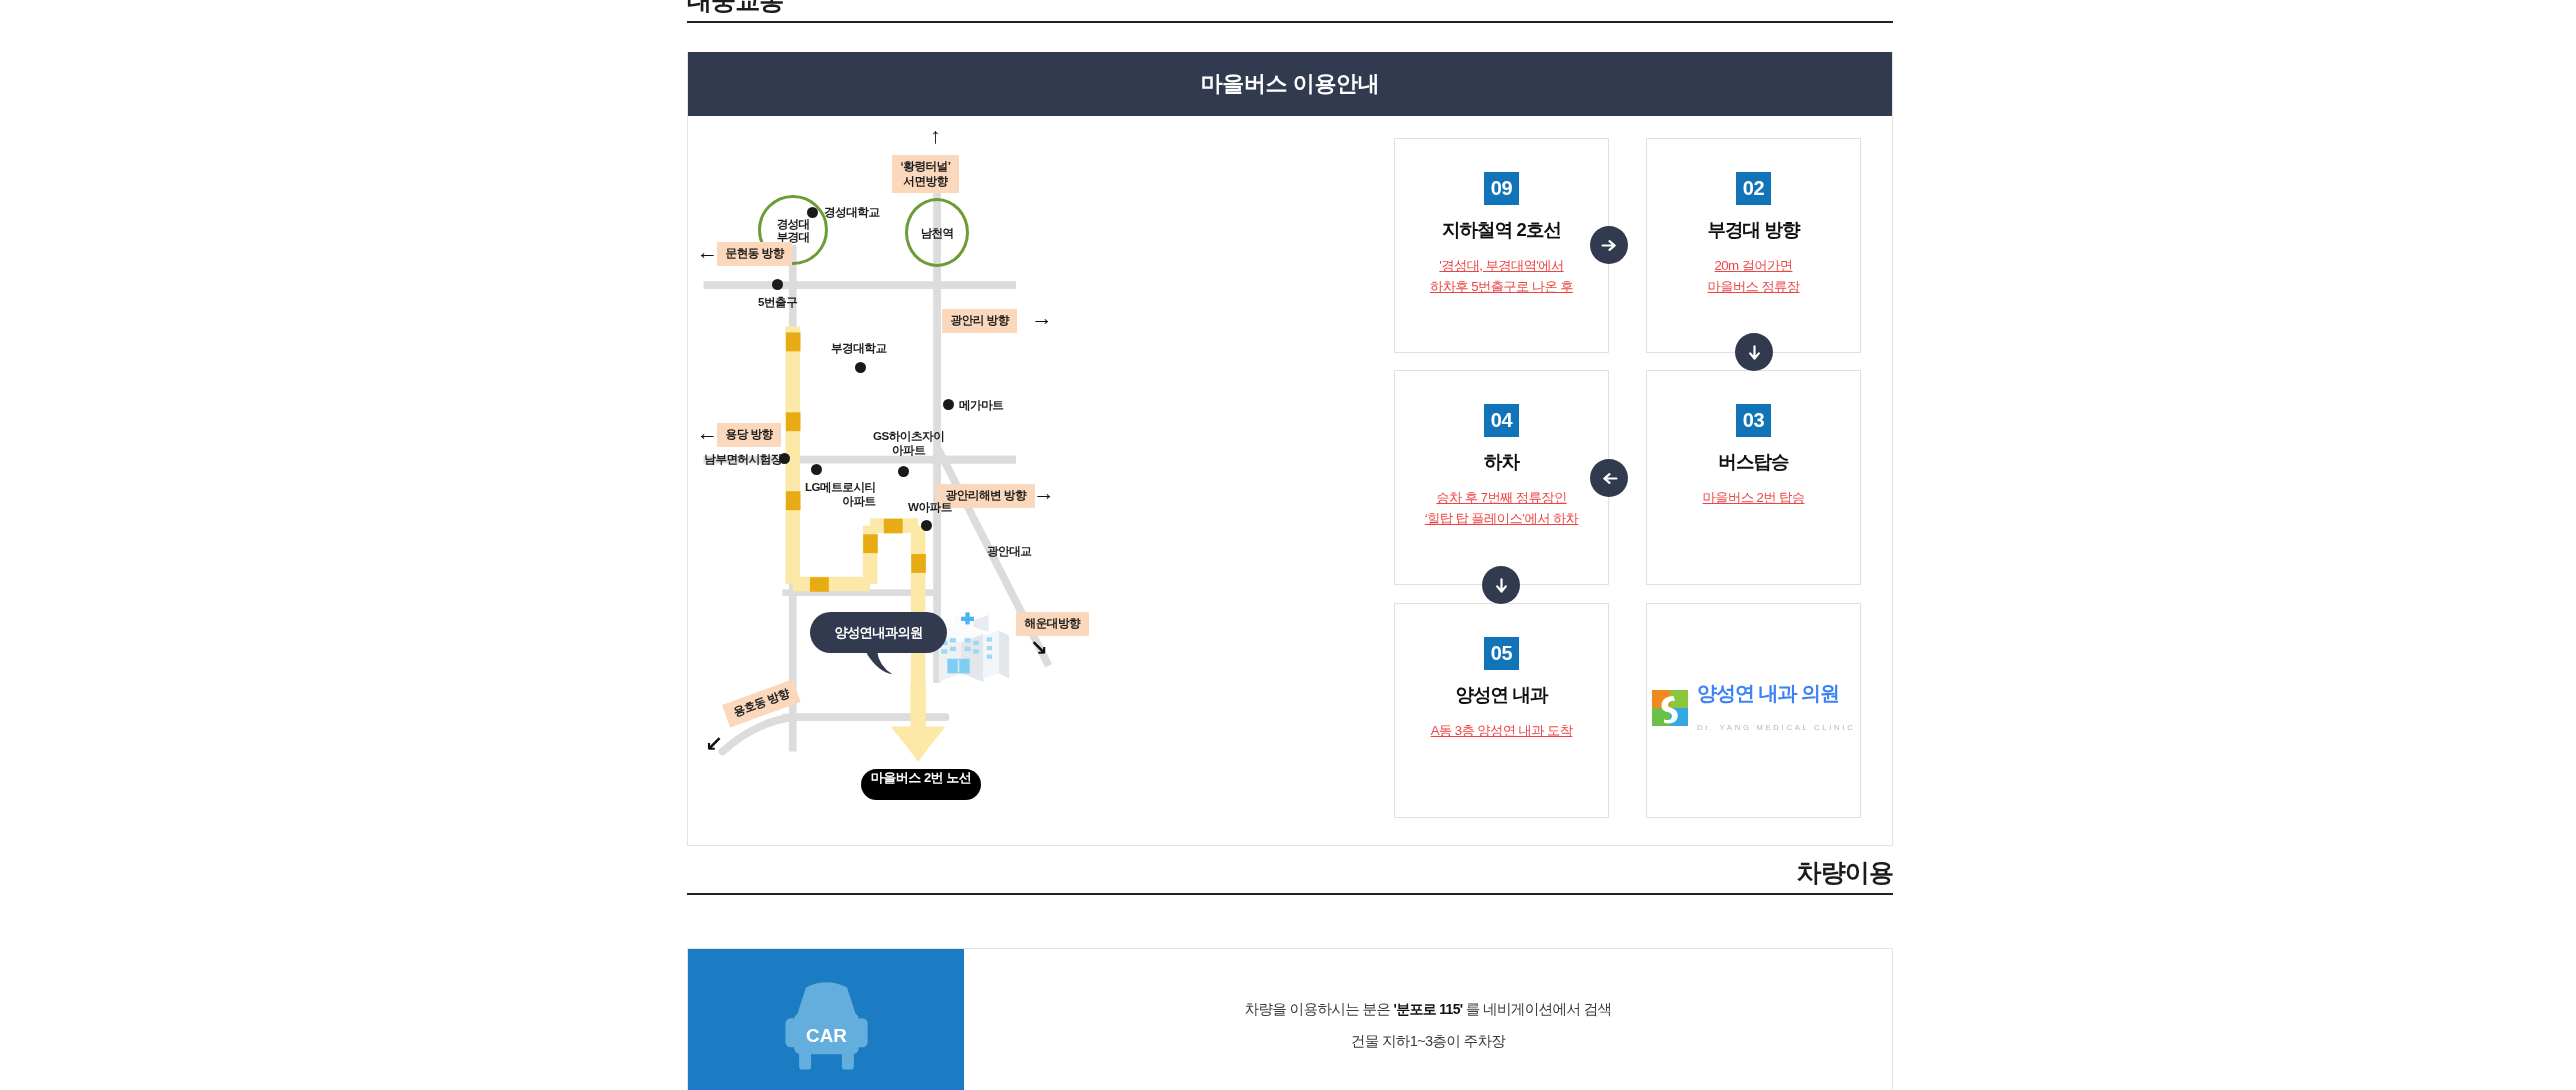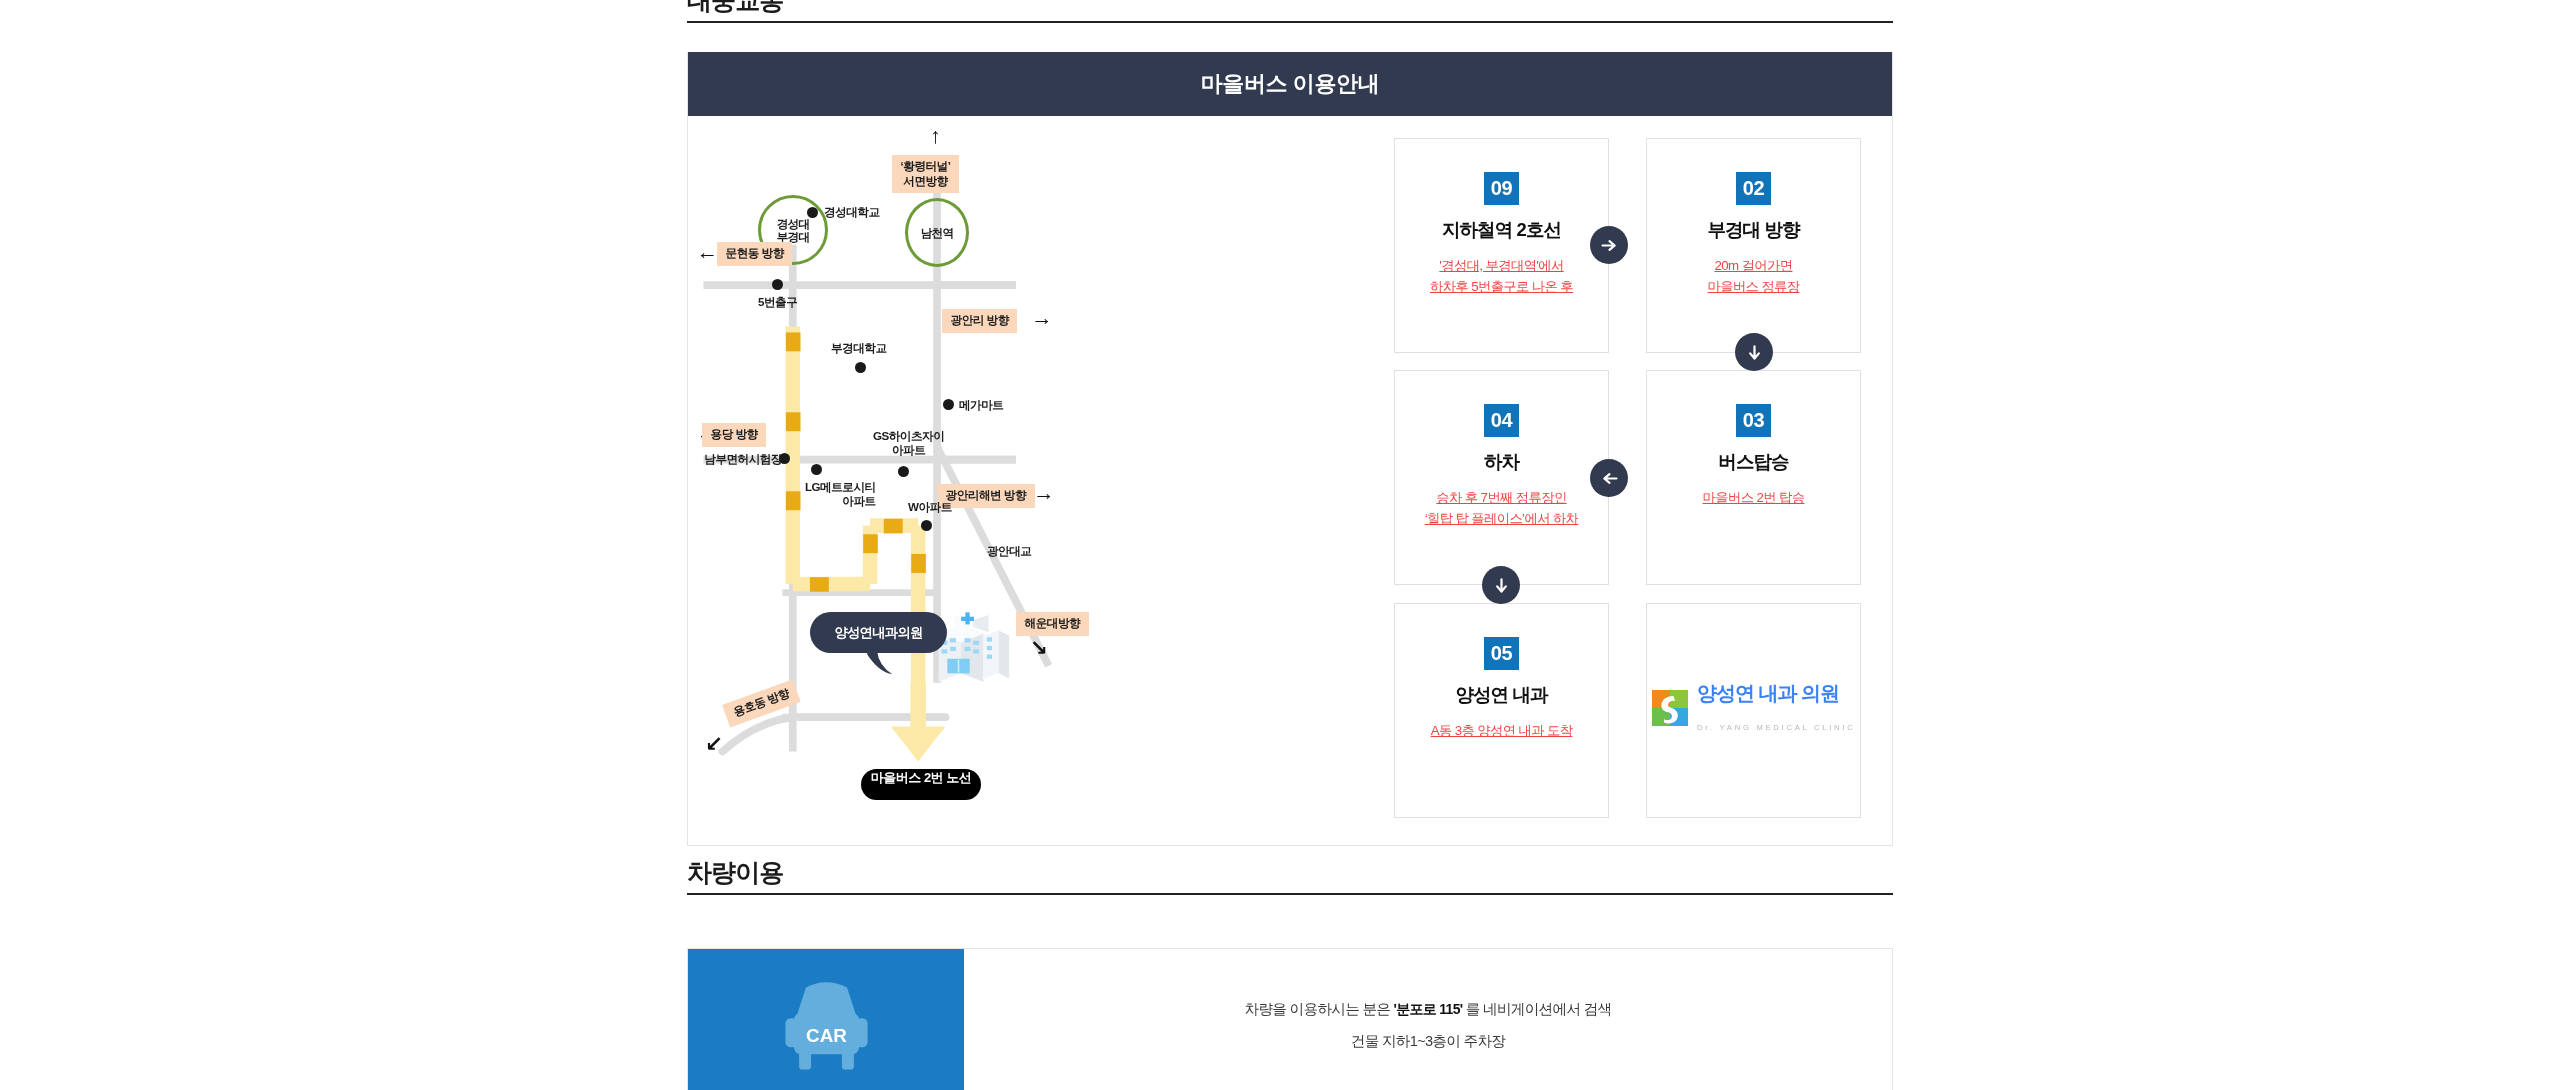--- a/index.html
+++ b/index.html
@@ -24,21 +24,21 @@
     letter-spacing: -0.9px;
     line-height: 1;
     padding-bottom: 7.7px;
   }
   .sec-head .rule {
     height: 2.6px;
     background: #222222;
     width: 100%;
   }
   #head-transit { top: -12px; }
-  #head-car { top: 860px; }
+  #head-car { top: 860px; text-align: right; }
 
   
   .transit-panel {
     position: absolute;
     left: 687px; top: 52px;
     width: 1206px; height: 794px;
     border: 0.9px solid #e4e4e4;
     border-top: none;
     background: #fff;
   }
@@ -340,21 +340,21 @@
           <span>서면방향</span>
         </div>
 
         <div class="arrow-glyph" style="left:8.6px; top:126px;">←</div>
         <div class="dir-tag" style="left:29px; top:126px;">문현동 방향</div>
 
         <div class="dir-tag" style="left:254px; top:193px;">광안리 방향</div>
         <div class="arrow-glyph" style="left:343px; top:192px;">→</div>
 
         <div class="arrow-glyph" style="left:8.6px; top:307px;">←</div>
-        <div class="dir-tag" style="left:14px; top:307px;">용당 방향</div>
+        <div class="dir-tag" style="left:29px; top:307px;">용당 방향</div>
 
         <div class="dir-tag" style="left:249px; top:368px;">광안리해변 방향</div>
         <div class="arrow-glyph" style="left:345px; top:367px;">→</div>
 
         <div class="dir-tag" style="left:328px; top:496px;">해운대방향</div>
         <div class="arrow-glyph" style="left:342px; top:522px;">↘</div>
 
         <div class="dir-tag" style="left:34px; top:589px; transform:rotate(-20deg); transform-origin:left top;">용호동 방향</div>
         <div class="arrow-glyph" style="left:17px; top:618px;">↙</div>
 

